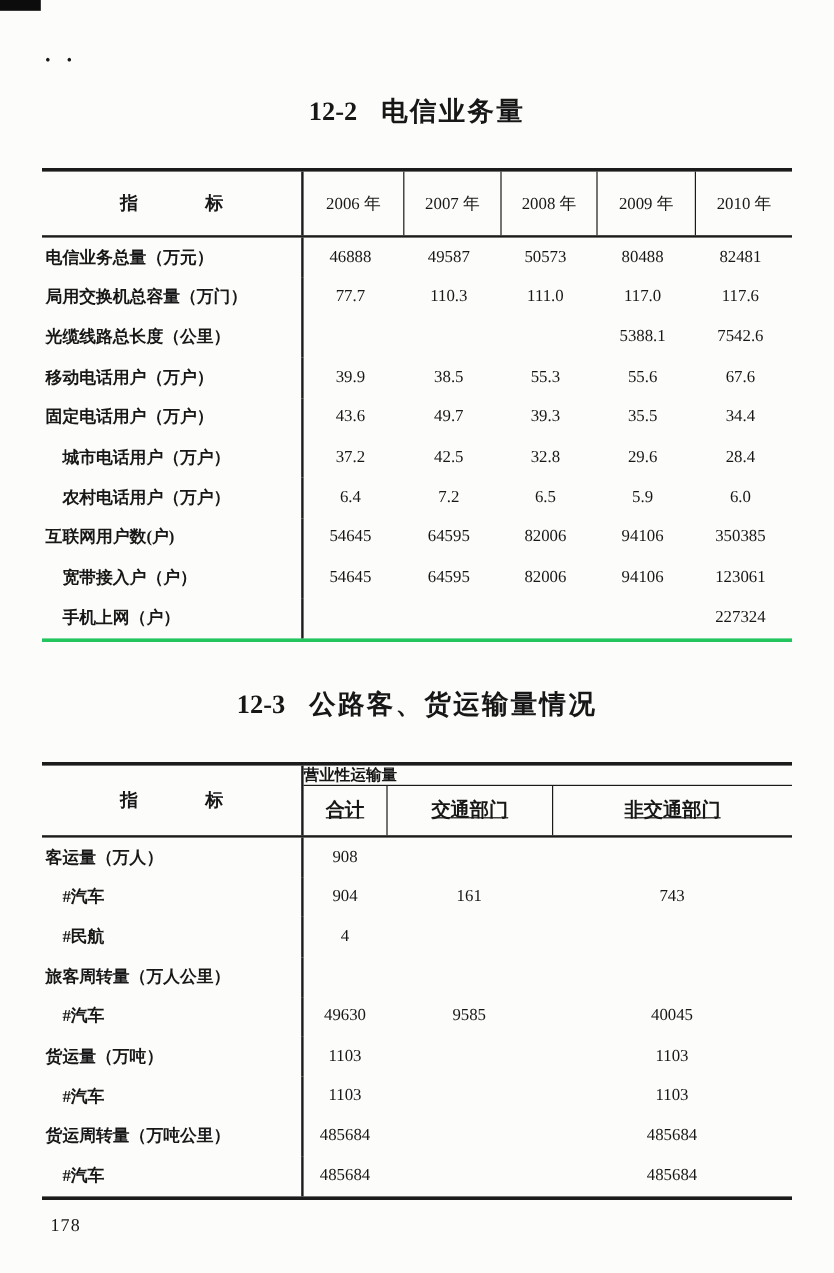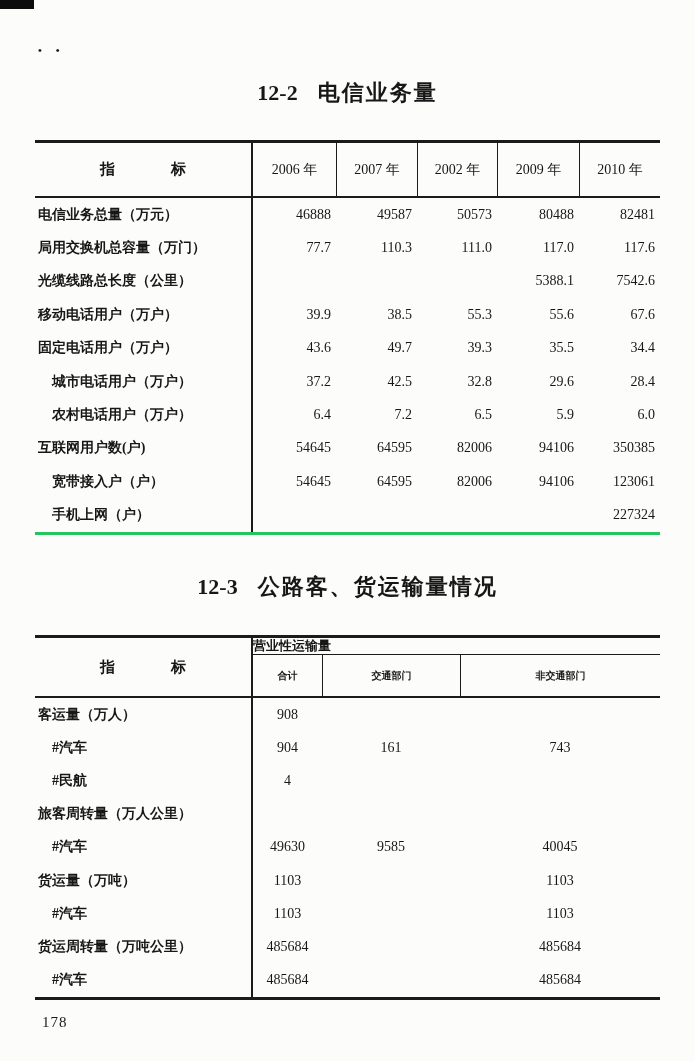--- a/index.html
+++ b/index.html
@@ -51,37 +51,37 @@
     grid-auto-rows: 33.4px; align-items: center;
     border-bottom: 3px solid #22c55e;
   }
   .row { display: contents; }
   .lbl {
     font-weight: bold; font-size: 14px; padding-left: 3px;
     border-right: 2px solid #1b1b1b; height: 100%;
     display: flex; align-items: center; box-sizing: border-box;
   }
   .lbl.indent { padding-left: 17px; }
-  .num { text-align: right; padding-right: 5px; font-size: 14px; }
+  .num { text-align: center; padding-right: 5px; font-size: 14px; }
 
   
   .t2 { position: absolute; left: 35px; top: 635px; width: 625px; }
   .t2-head {
     display: grid; grid-template-columns: 218px 407px;
     border-top: 3px solid #1b1b1b; border-bottom: 2px solid #1b1b1b;
   }
   .t2-ind { border-right: 2px solid #1b1b1b; }
   .t2-group {
     height: 16px; line-height: 15px; border-bottom: 1.6px solid #1b1b1b;
     text-align: left; font-weight: bold; font-size: 13px;
   }
   .t2-cols { display: grid; grid-template-columns: 69px 138px 200px; height: 41px; }
   .t2-cols > div {
     display: flex; align-items: center; justify-content: center;
-    font-weight: bold; font-size: 10px;
+    font-weight: bold; font-size: 16px; text-decoration: underline;
   }
   .t2-cols > div + div { border-left: 1.6px solid #1b1b1b; }
   .t2-body {
     display: grid; grid-template-columns: 218px 69px 138px 200px;
     grid-auto-rows: 33.2px; align-items: center;
     border-bottom: 3px solid #1b1b1b;
   }
   .t2-body .val { text-align: center; font-size: 14px; }
 
   .page-number {
@@ -104,21 +104,21 @@
 </div>
 
 <div class="t1">
   <div class="t1-head">
     <div class="ind">
       <span>指</span>
       <span>标</span>
     </div>
     <div class="yr">2006 年</div>
     <div class="yr">2007 年</div>
-    <div class="yr">2002 年</div>
+    <div class="yr">2008 年</div>
     <div class="yr">2009 年</div>
     <div class="yr">2010 年</div>
   </div>
   <div class="t1-body">
     <div class="row">
       <div class="lbl">电信业务总量（万元）</div>
       <div class="num">46888</div>
       <div class="num">49587</div>
       <div class="num">50573</div>
       <div class="num">80488</div>

